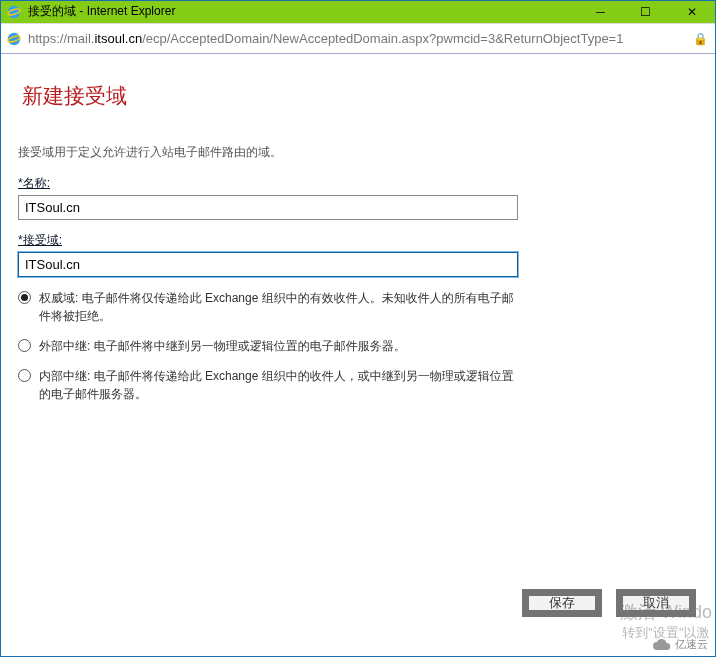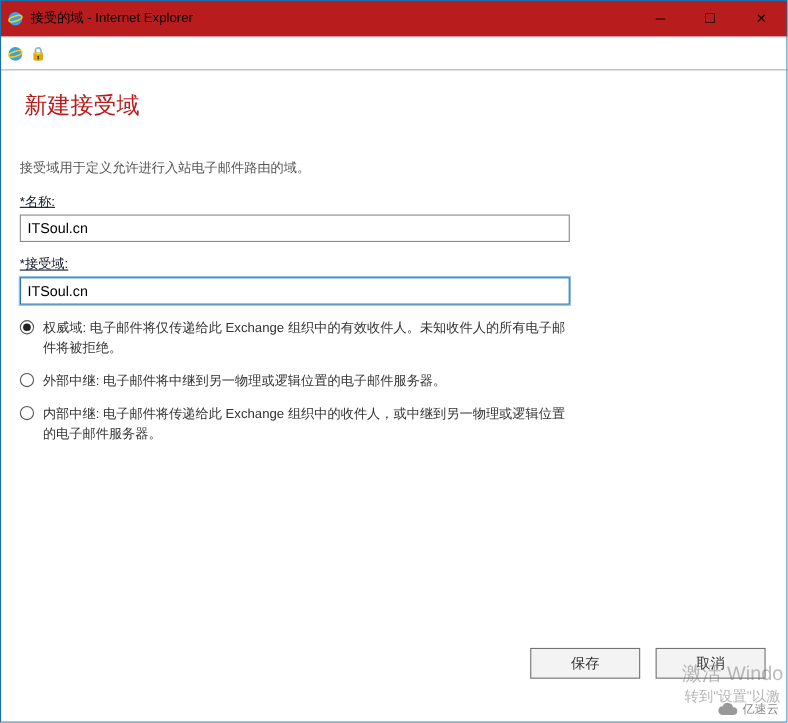--- a/index.html
+++ b/index.html
@@ -7,22 +7,22 @@
     margin: 0;
     font-family: "Microsoft YaHei", "Segoe UI", Arial, sans-serif;
     font-size: 12px;
     background: #fff;
     width: 716px;
     height: 657px;
     overflow: hidden;
     position: relative;
   }
   .titlebar {
-    height: 34px;
-    background: #b91c1c;
+    height: 24px;
+    background: #84cc16;
     border-bottom: 1px solid #ddd;
     display: flex;
     align-items: center;
     padding-left: 6px;
   }
   .titlebar .ie-icon {
     width: 16px; height: 16px; margin-right: 6px;
     display: flex; align-items: center; justify-content: center;
   }
   .titlebar .title-text { color: #000; }
@@ -127,24 +127,24 @@
     line-height: 1.5;
   }
   .btnbar {
     position: absolute;
     bottom: 40px;
     right: 20px;
     display: flex;
     gap: 14px;
   }
   .btn {
-    width: 100px;
+    width: 80px;
     height: 28px;
     background: #f3f3f3;
-    border: 1px solid #737373;
+    border: 7px solid #737373;
     display: flex;
     align-items: center;
     justify-content: center;
     font-size: 13px;
     color: #333;
   }
   .watermark {
     position: absolute;
     bottom: 15px; right: 4px;
     text-align: center;
@@ -185,20 +185,23 @@
   </div>
 </div>
 
 <div class="addrbar">
   <span class="ie-icon">
     <svg width="16" height="16" viewBox="0 0 16 16">
         <circle cx="8" cy="8" r="6.2" fill="#3aa0e8"></circle>
         <ellipse cx="8" cy="8" rx="6.2" ry="2.3" fill="none" stroke="#fc0" stroke-width="1.4" transform="rotate(-18 8 8)"></ellipse>
       </svg>
   </span>
+  <span class="addr-text">
+    <span>https://</span><span>mail.</span><span class="host">itsoul.cn</span><span>/ecp/AcceptedDomain/NewAcceptedDomain.aspx?pwmcid=3&amp;ReturnObjectType=1</span>
+  </span>
   <span class="lock-icon">🔒</span>
 </div>
 
 <div class="content">
   <h1>新建接受域</h1>
   <p class="desc">接受域用于定义允许进行入站电子邮件路由的域。</p>
 
   <div class="field-label">*名称:</div>
   <input class="text-input" type="text" value="ITSoul.cn" style="">
 

